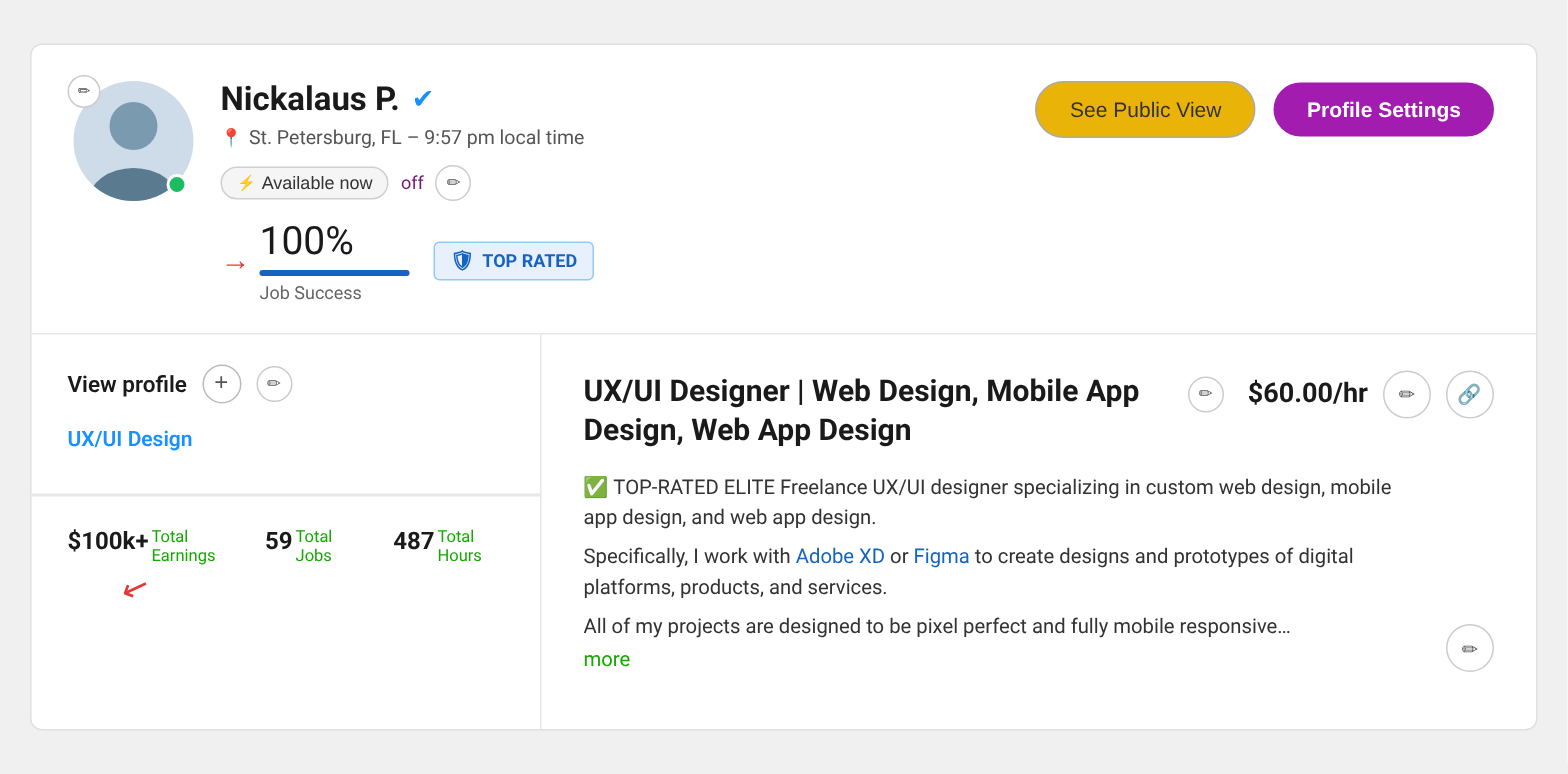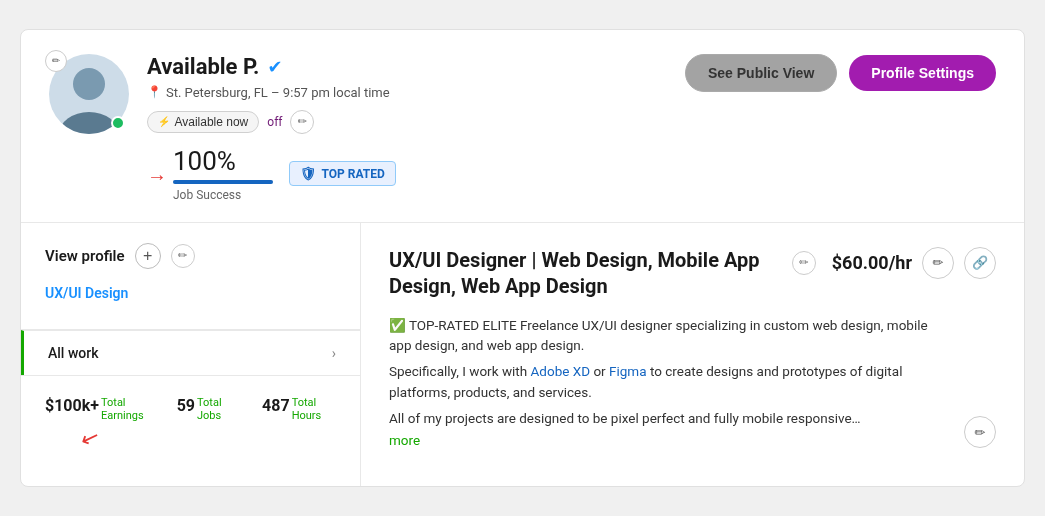--- a/index.html
+++ b/index.html
@@ -184,23 +184,23 @@
       display: flex;
       align-items: center;
       gap: 12px;
       flex-shrink: 0;
     }
     .see-public-btn {
       border: 1px solid #aaa;
       border-radius: 24px;
       padding: 10px 22px;
       font-size: 14px;
-      font-weight: 700;
+      font-weight: 400;
       color: #333;
-      background: #a3a3a3;
+      background: #eab308;
       cursor: pointer;
       white-space: nowrap;
     }
     .profile-settings-btn {
       border: none;
       border-radius: 24px;
       padding: 10px 22px;
       font-size: 14px;
       font-weight: 600;
       color: #fff;
@@ -421,21 +421,21 @@
         <svg width="68" height="72" viewBox="0 0 68 72">
           <circle cx="34" cy="22" r="16" fill="#7a9ab0"></circle>
           <ellipse cx="34" cy="72" rx="30" ry="22" fill="#5a7a90"></ellipse>
         </svg>
       </div>
       <div class="online-dot"></div>
     </div>
 
     <div class="profile-info">
       <div class="profile-name-row">
-        <span class="profile-name">Available P.</span>
+        <span class="profile-name">Nickalaus P.</span>
         <span class="verified-icon" title="Verified">✔</span>
       </div>
       <div class="profile-location">
         <span class="location-pin">📍</span>
         <span>St. Petersburg, FL – 9:57 pm local time</span>
       </div>
       <div class="availability-row">
         <button class="available-badge">
           <span class="flash-icon">⚡</span>
           <span>Available now</span>
@@ -481,24 +481,20 @@
           <button class="add-circle-btn">
             <span>+</span>
           </button>
           <button class="edit-circle-btn">
             <span>✏</span>
           </button>
         </div>
         <div class="profile-type-label">UX/UI Design</div>
       </div>
 
-      <div class="sidebar-nav-item active">
-        <span class="sidebar-nav-label">All work</span>
-        <span class="sidebar-nav-arrow">›</span>
-      </div>
 
       <div class="sidebar-stats">
         <div class="stat-block">
           <span class="stat-value">$100k+</span>
           <span class="stat-label">Total Earnings</span>
         </div>
         <div class="stat-block">
           <span class="stat-value">59</span>
           <span class="stat-label">Total Jobs</span>
         </div>

